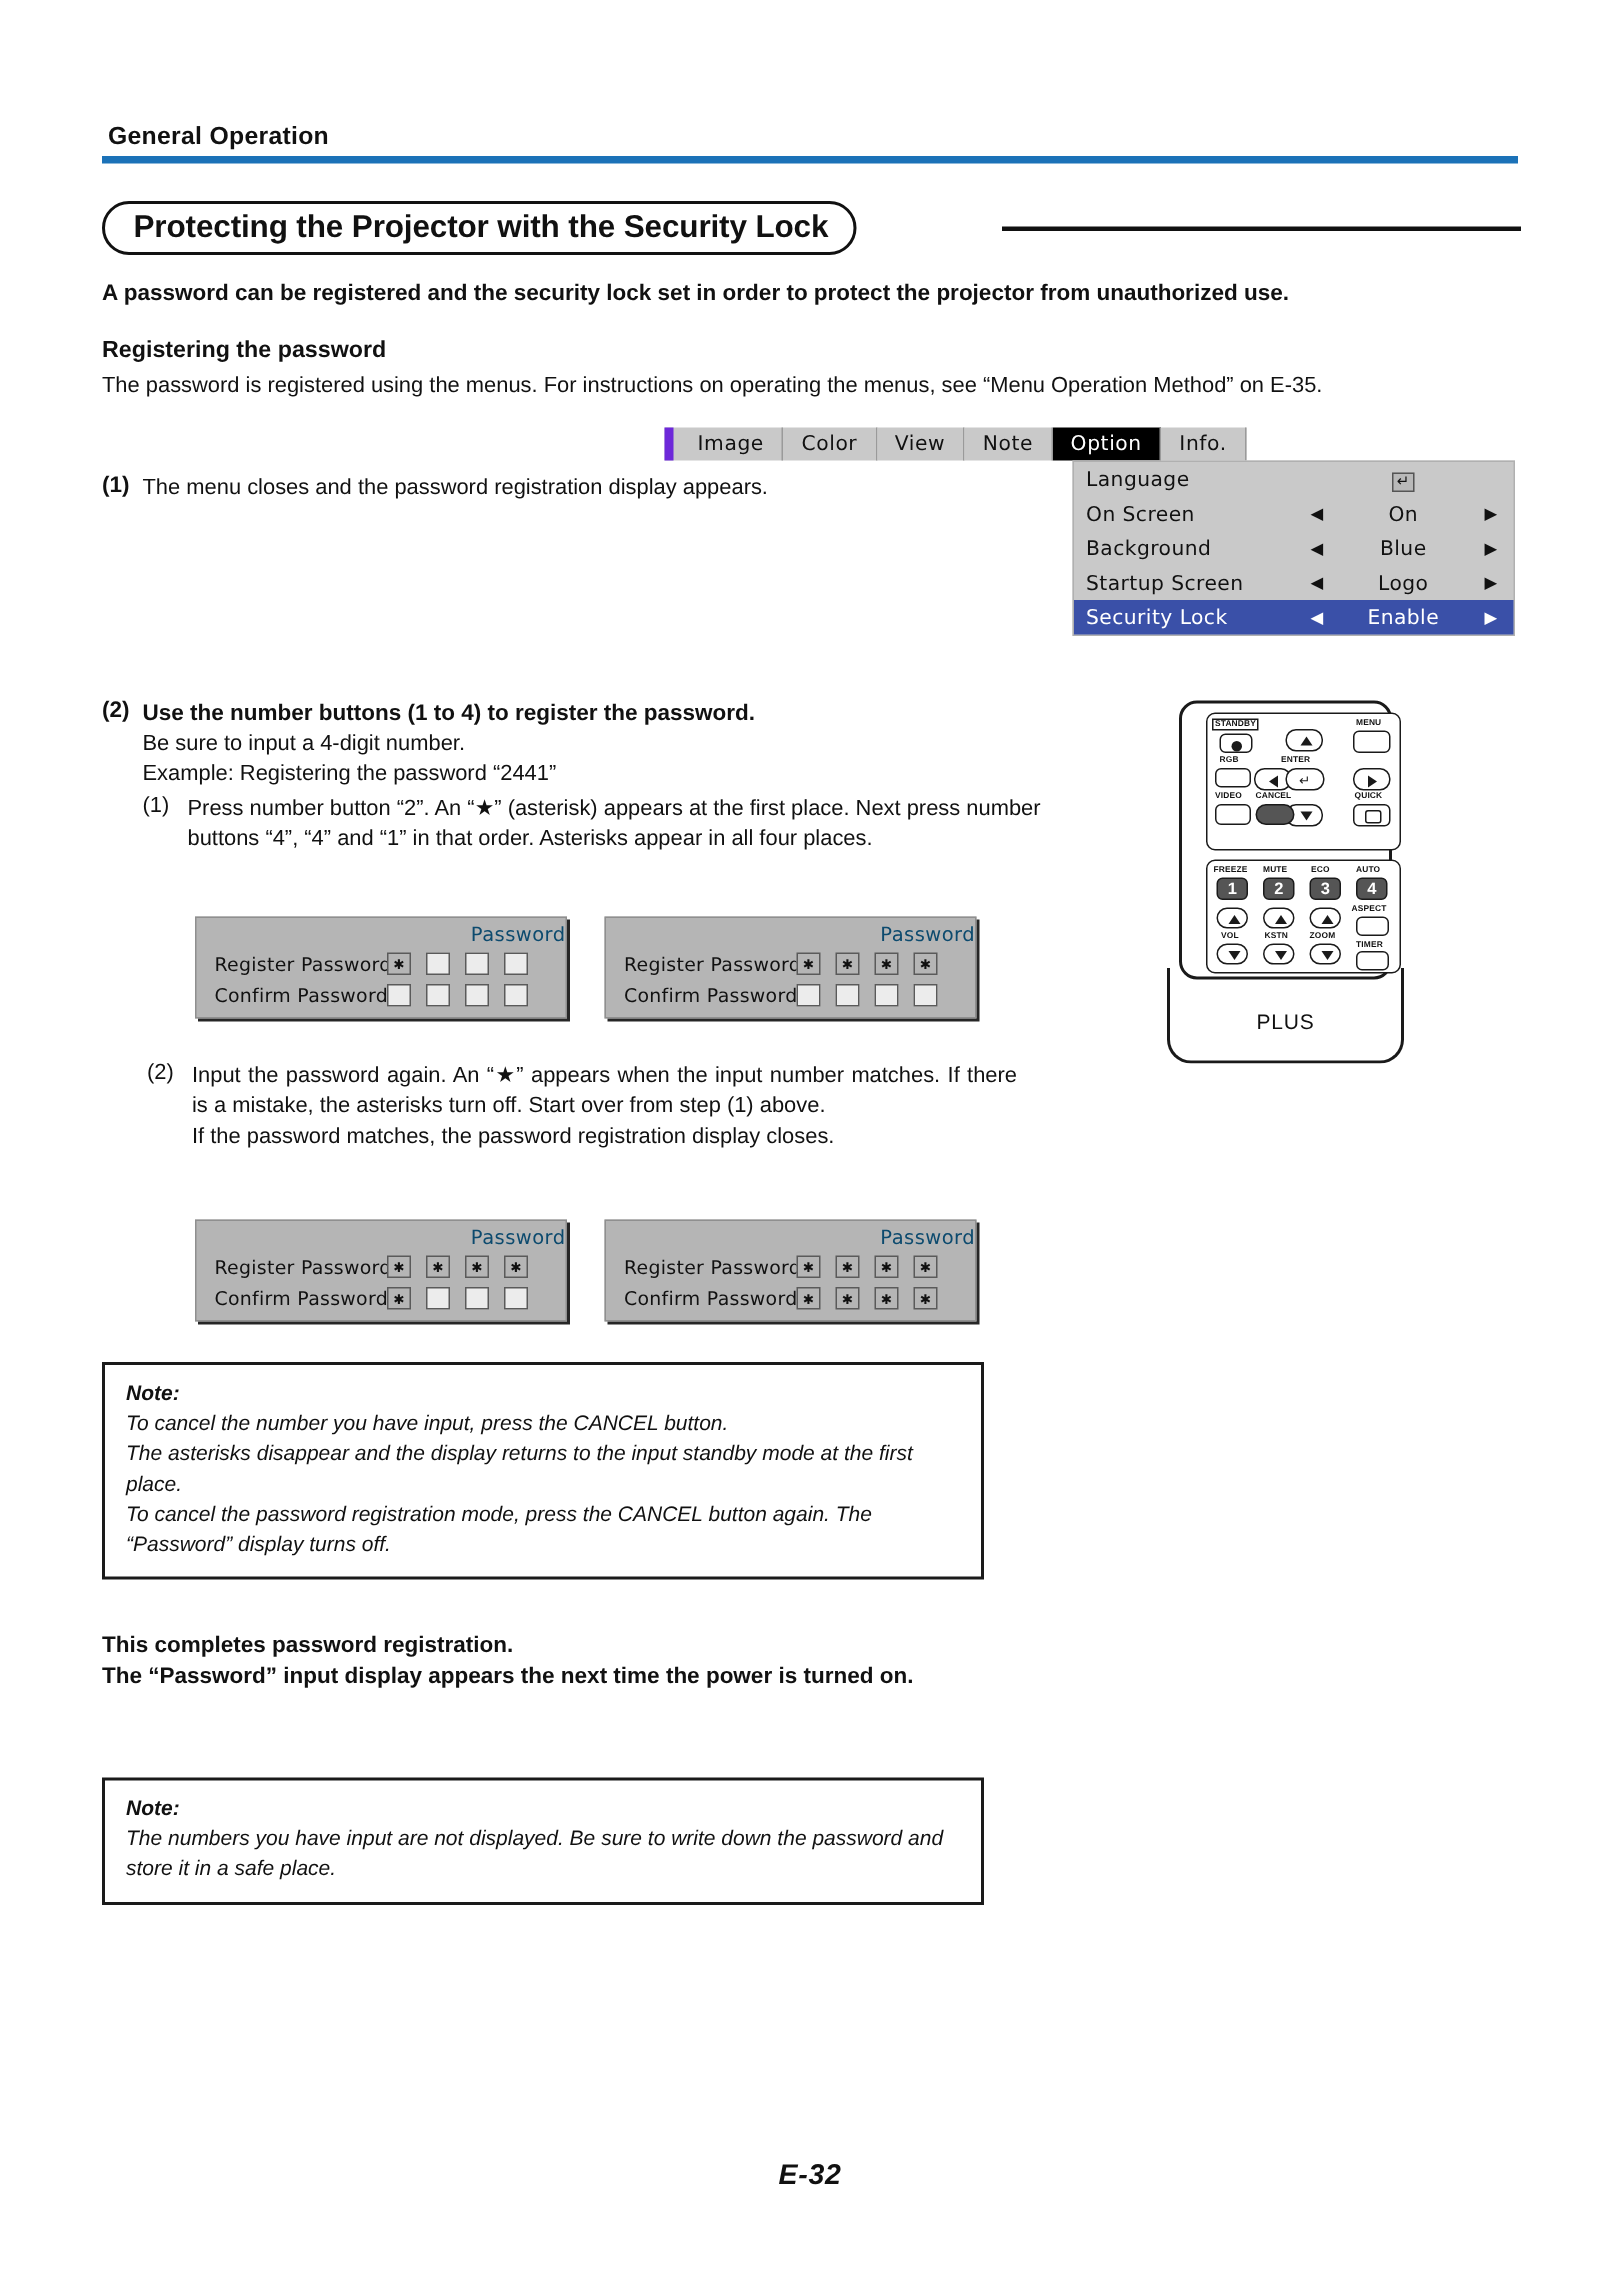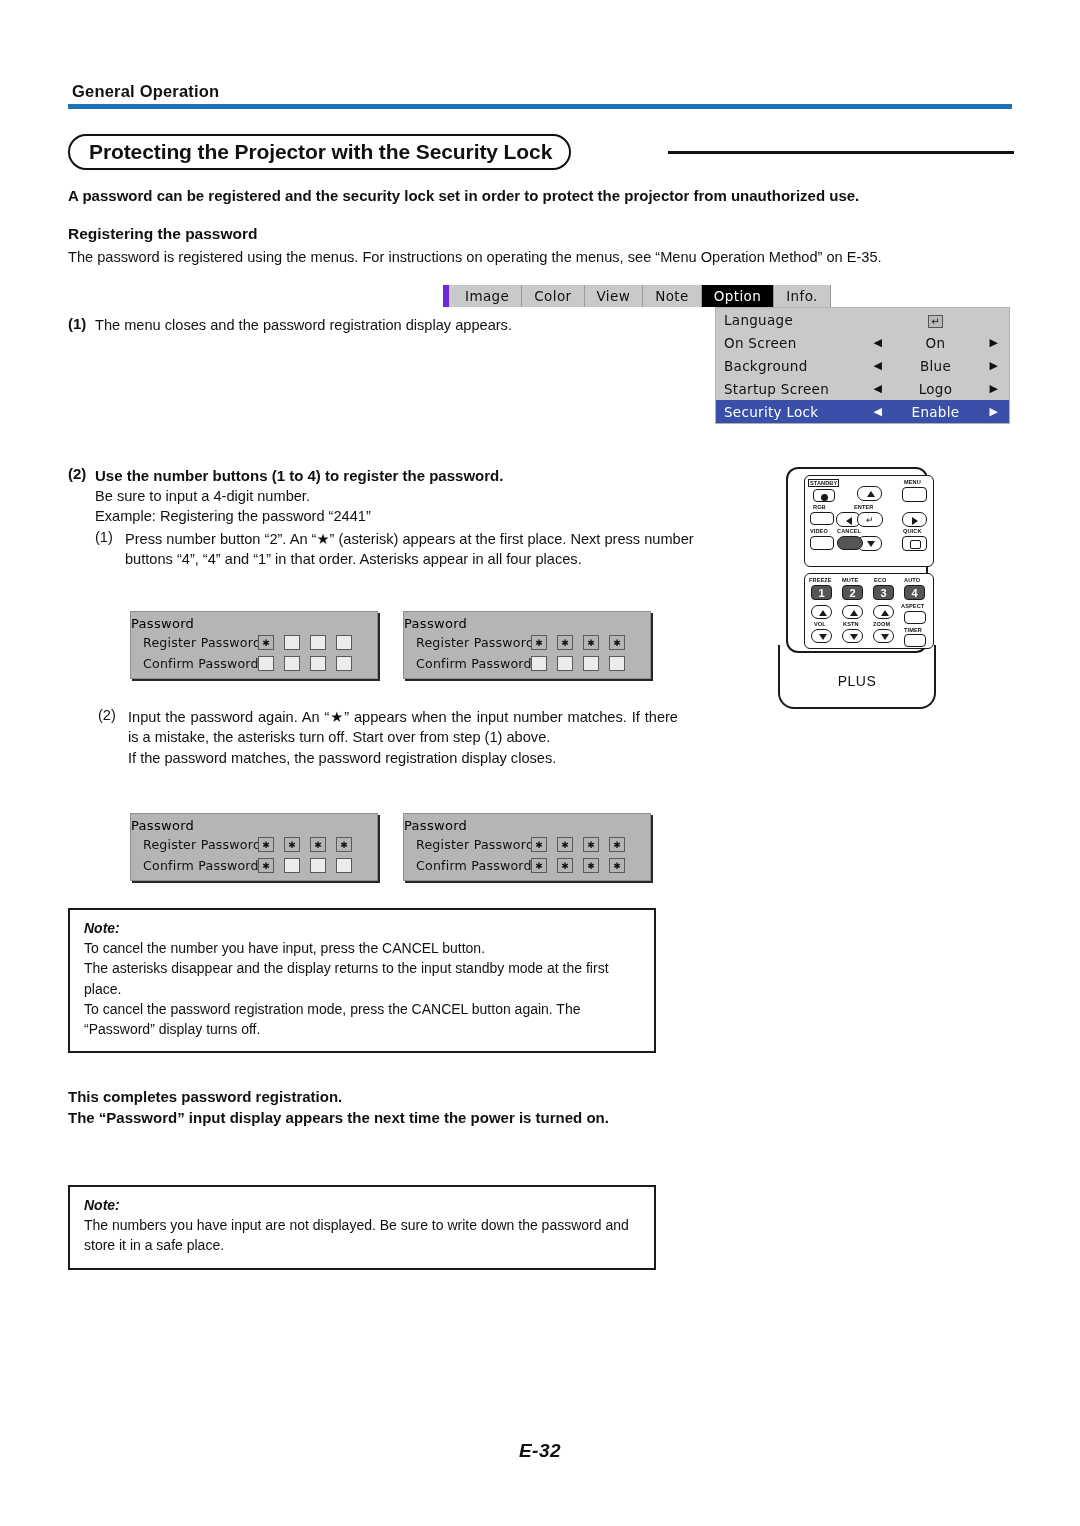--- a/index.html
+++ b/index.html
@@ -150,39 +150,39 @@
     font-family:"Liberation Sans", sans-serif;
   }
 
   
   .pw {
     position:absolute; width:248px; height:68px;
     background:#b5b5b5; border:1px solid #8f8f8f;
     box-shadow:2px 2px 0 #262626;
   }
   .pw-title {
-    text-align:left; font-size:13px; color:#000000; padding-top:4px;
+    text-align:right; font-size:13px; color:#0c4a6e; padding-top:4px;
     font-family:"DejaVu Sans", sans-serif; letter-spacing:.3px;
   }
   .pw-row { display:flex; align-items:center; height:20px; margin-top:1px; }
   .pw-lab {
     width:127px; flex:none; padding-left:12px; font-size:12.6px; color:#111;
     font-family:"DejaVu Sans", sans-serif; letter-spacing:.2px; white-space:nowrap;
   }
   .pw-cells { display:flex; gap:10px; }
   .cell {
     width:16px; height:15px; border:1px solid #5a5a5a; background:#ececec;
     font-size:9px; line-height:14px; text-align:center; color:#111;
   }
   .cell.filled { background:#b5b5b5; }
 
   
   .note { position:absolute; border:2px solid #1a1a1a; background:#fff; padding:10px 14px 12px 14px; }
   .note-title { font-size:14px; font-weight:bold; font-style:italic; margin-bottom:2px; }
-  .note-line { font-size:14px; line-height:1.45; }
+  .note-line { font-size:14px; font-style:italic; line-height:1.45; }
 
   
   .closing { position:absolute; left:68px; top:1086px; width:600px;
              font-size:15px; font-weight:bold; line-height:1.42; }
 
   
   .folio {
     position:absolute; left:0; top:1440px; width:1080px; text-align:center;
     font-size:19px; font-weight:bold; font-style:italic; letter-spacing:.5px;
   }

